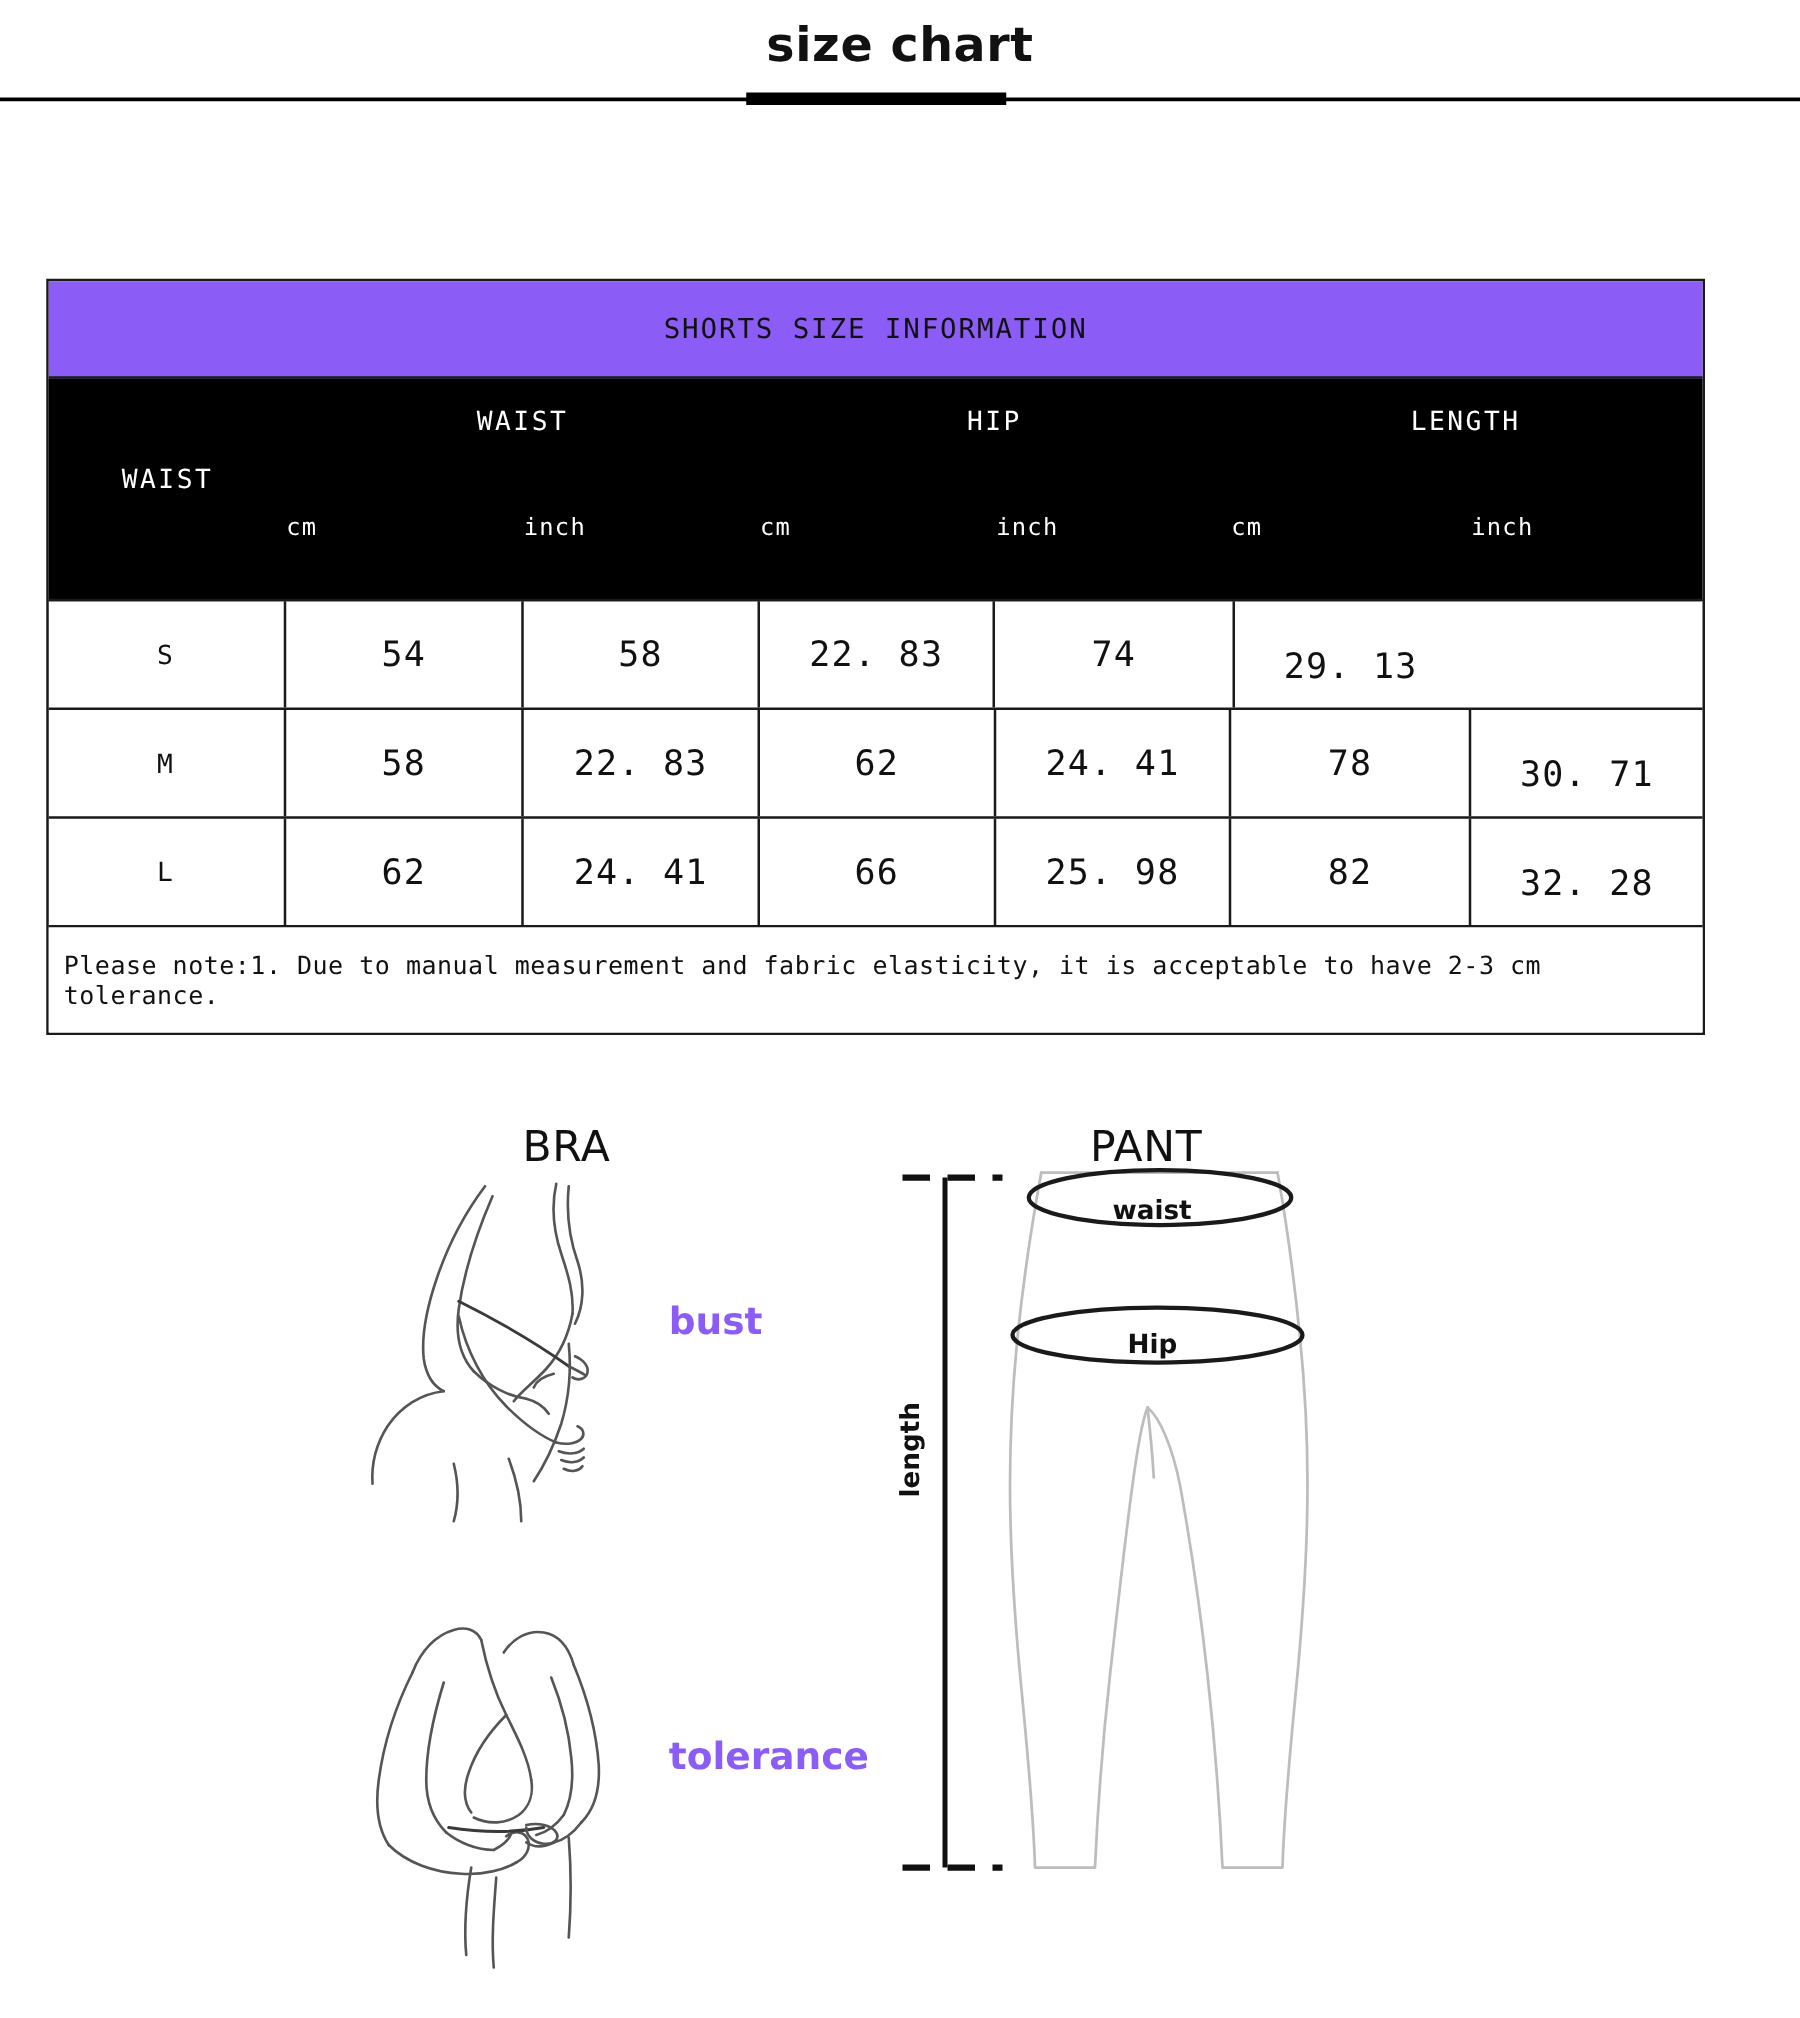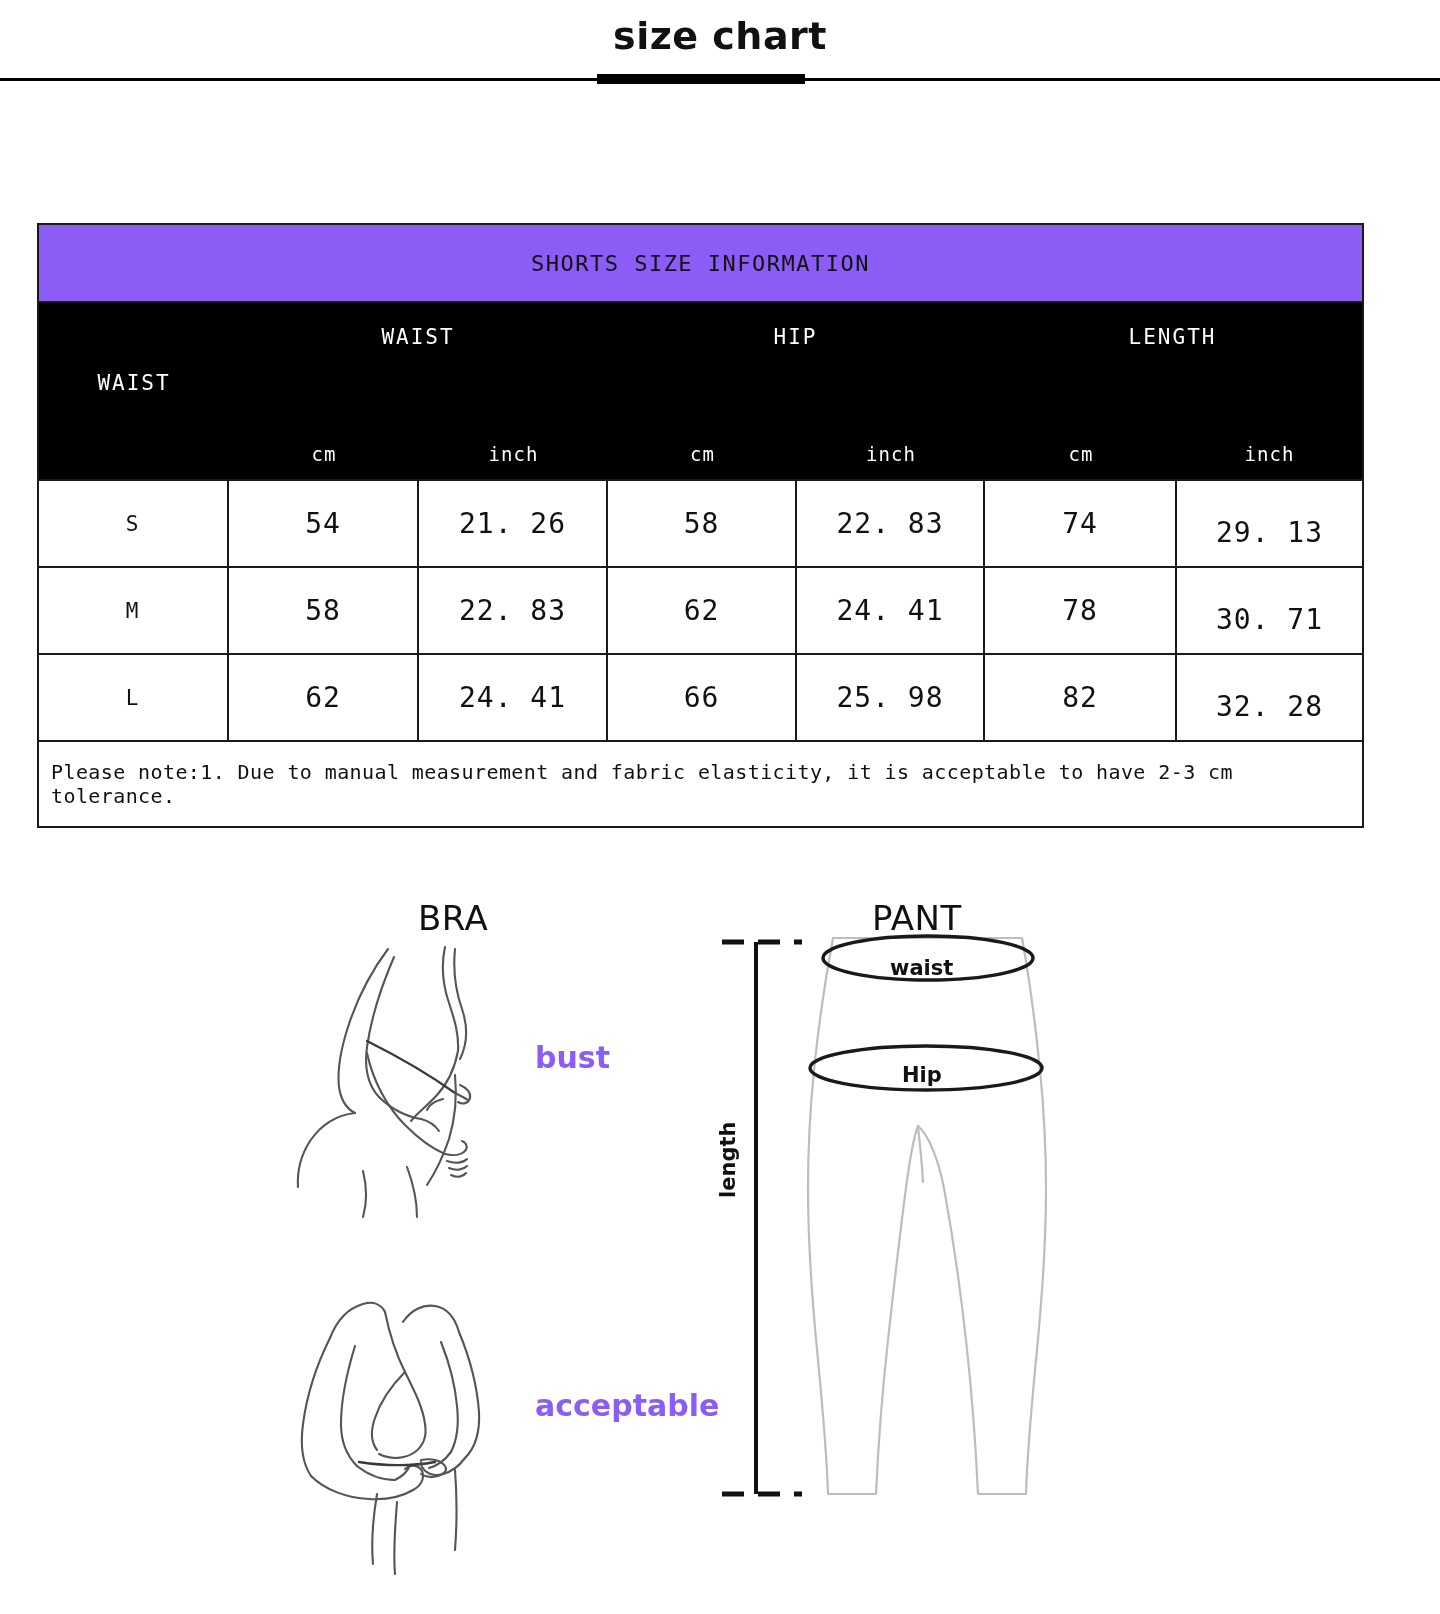--- a/index.html
+++ b/index.html
@@ -96,24 +96,22 @@
   .head-group {
     position: absolute;
     top: 22px;
     text-align: center;
     font-size: 21px;
     letter-spacing: 2px;
   }
   .head-unit {
     position: absolute;
     top: 108px;
-    text-align: center;
     font-size: 19px;
     letter-spacing: 1px;
-    margin-top: 32px;
   }
   .tbl-row {
     display: flex;
     height: 87px;
     border-bottom: 2px solid #1a1a1a;
     box-sizing: border-box;
   }
   .tbl-row .cell {
     display: flex;
     align-items: center;
@@ -234,21 +232,20 @@
     <div class="head-unit" style="left:380px;width:189px;">inch</div>
     <div class="head-unit" style="left:569px;width:189px;">cm</div>
     <div class="head-unit" style="left:758px;width:188px;">inch</div>
     <div class="head-unit" style="left:946px;width:192px;">cm</div>
     <div class="head-unit" style="left:1138px;width:185px;">inch</div>
   </div>
 
   <div class="tbl-row">
     <div class="cell size-cell c0">S</div>
     <div class="cell c1">54</div>
-    <div class="cell c2">21. 26</div>
     <div class="cell c3">58</div>
     <div class="cell c4">22. 83</div>
     <div class="cell c5">74</div>
     <div class="cell c6">29. 13</div>
   </div>
 
   <div class="tbl-row">
     <div class="cell size-cell c0">M</div>
     <div class="cell c1">58</div>
     <div class="cell c2">22. 83</div>
@@ -343,21 +340,21 @@
       <path d="M104 182 C 130 186, 158 186, 180 182" stroke="#3a3a3a" stroke-width="2.4"></path>
       <path d="M166 180 C 176 178, 186 180, 190 186 C 193 191, 188 196, 180 195 C 172 194, 166 189, 166 182"></path>
 
       <path d="M122 214 C 118 238, 116 262, 118 284"></path>
       <path d="M200 190 C 202 216, 202 244, 200 270"></path>
       <path d="M142 222 C 140 248, 138 272, 140 294"></path>
     </g>
   </svg>
 
   <div class="illus-label" id="bust-label">bust</div>
-  <div class="illus-label" id="underbust-label">acceptable</div>
+  <div class="illus-label" id="underbust-label">tolerance</div>
 
   <svg class="fig-svg" id="pant-svg" width="360" height="660" viewBox="0 0 360 660">
 
     <g fill="none" stroke="#bdbdbd" stroke-width="2.2" stroke-linecap="round" stroke-linejoin="round">
       <path d="M113 18 L 302 18"></path>
       <path d="M113 18 C 105 62, 98 110, 94 150 C 90 190, 88 230, 88 268
                C 88 320, 92 380, 98 440 C 103 492, 107 540, 108 574
                L 156 574 C 158 530, 162 474, 168 420 C 174 366, 180 312, 186 268
                C 190 238, 194 216, 198 206"></path>
       <path d="M302 18 C 310 62, 316 110, 320 150 C 324 190, 326 230, 326 268

